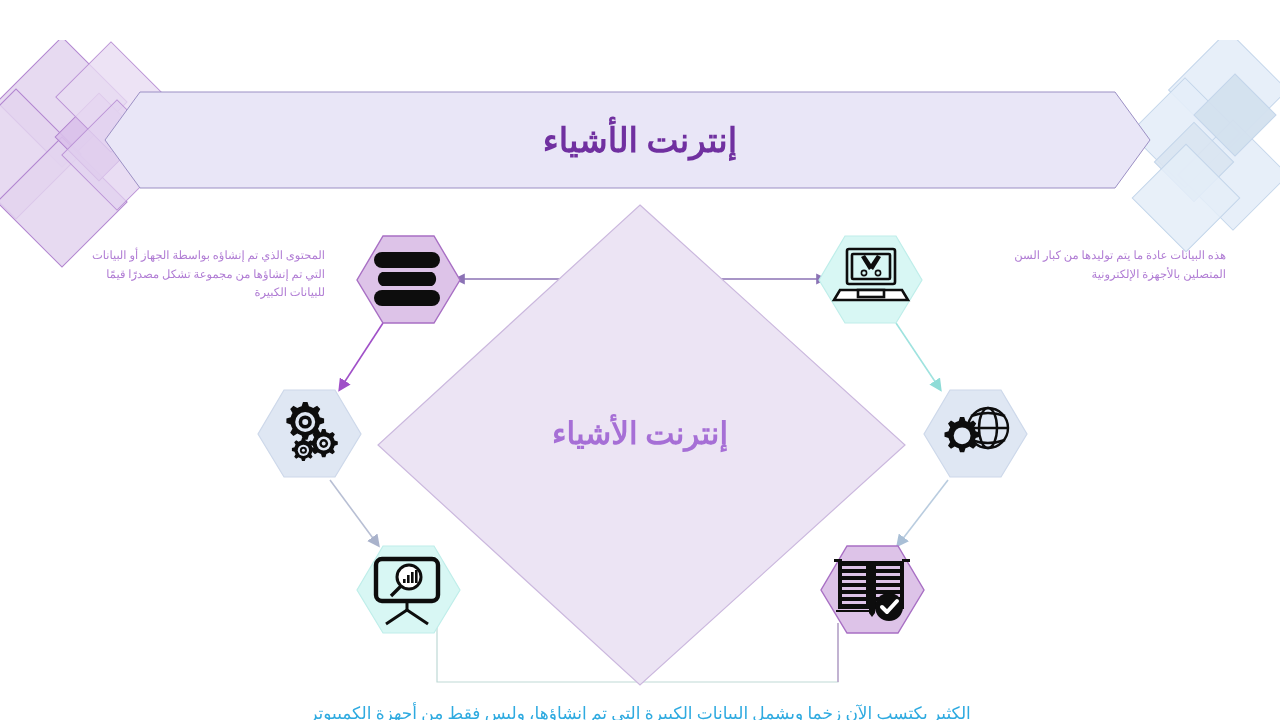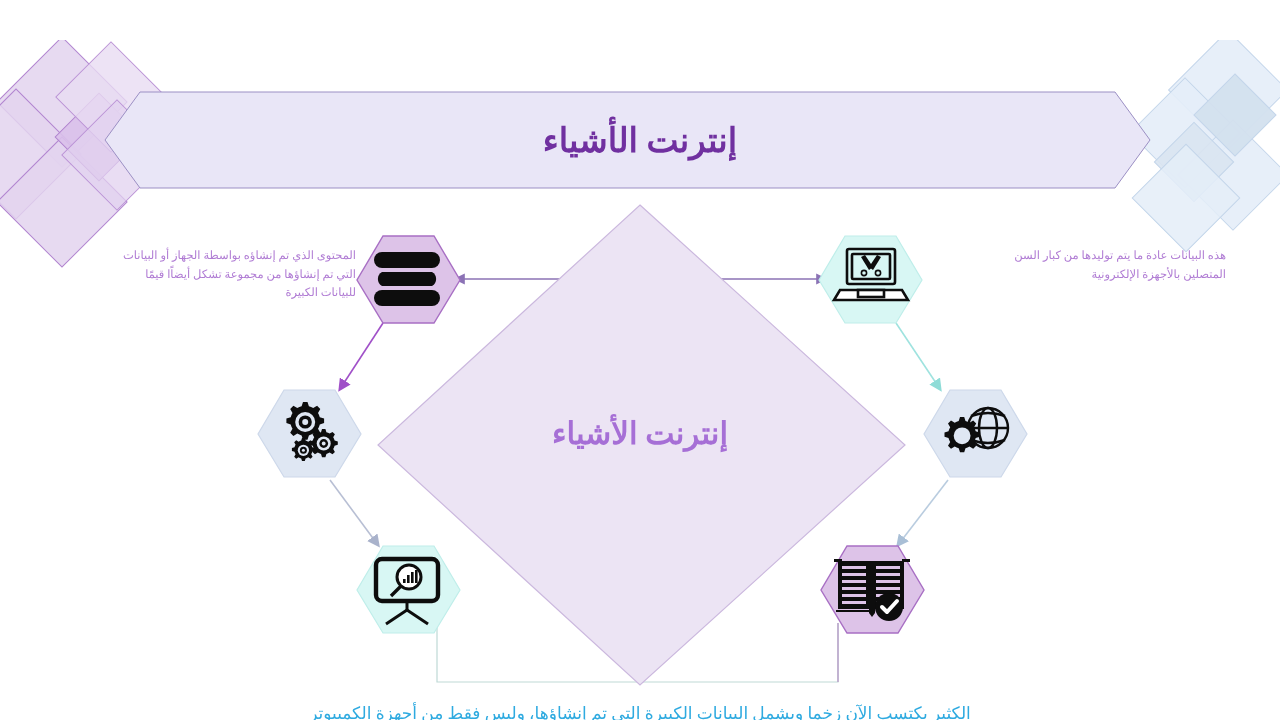--- a/index.html
+++ b/index.html
@@ -63,21 +63,21 @@
   
   .note {
     position: absolute;
     direction: rtl;
     text-align: right;
     font-size: 11.5px;
     line-height: 1.62;
     color: #b07cd4;
   }
   .note-left {
-    left: 44px;
+    left: 13px;
     top: 206px;
     width: 312px;
   }
   .note-right {
     left: 932px;
     top: 206px;
     width: 294px;
     font-family: Liberation Serif, serif;
   }
   .note-bottom {
@@ -294,21 +294,21 @@
   </svg>
 
   <div class="title-banner">
     <div class="title-text">إنترنت الأشياء</div>
   </div>
 
   <div class="center-label">إنترنت الأشياء</div>
 
   <div class="note note-left">
     <span class="nowrapline">المحتوى الذي تم إنشاؤه بواسطة الجهاز أو البيانات</span>
-    <span class="nowrapline">التي تم إنشاؤها من مجموعة تشكل أيضاًا قيمًا</span>
+    <span class="nowrapline">التي تم إنشاؤها من مجموعة تشكل مصدرًا قيمًا</span>
     <span class="nowrapline">للبيانات الكبيرة</span>
   </div>
 
   <div class="note note-right">
     <span class="nowrapline">هذه البيانات عادة ما يتم توليدها من كبار السن</span>
     <span class="nowrapline">المتصلين بالأجهزة الإلكترونية</span>
   </div>
 
   <div class="note-bottom">
     <span class="nowrapline">الكثير يكتسب الآن زخما ويشمل البيانات الكبيرة التي تم إنشاؤها، وليس فقط من أجهزة الكمبيوتر والهواتف الذكية،</span>

